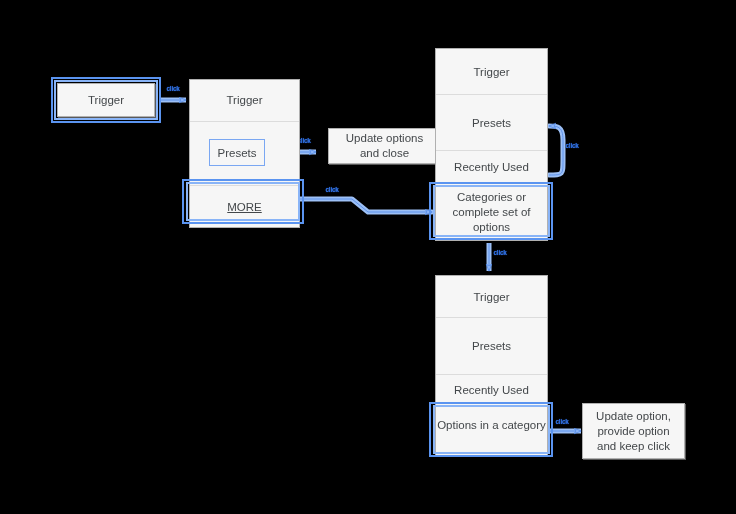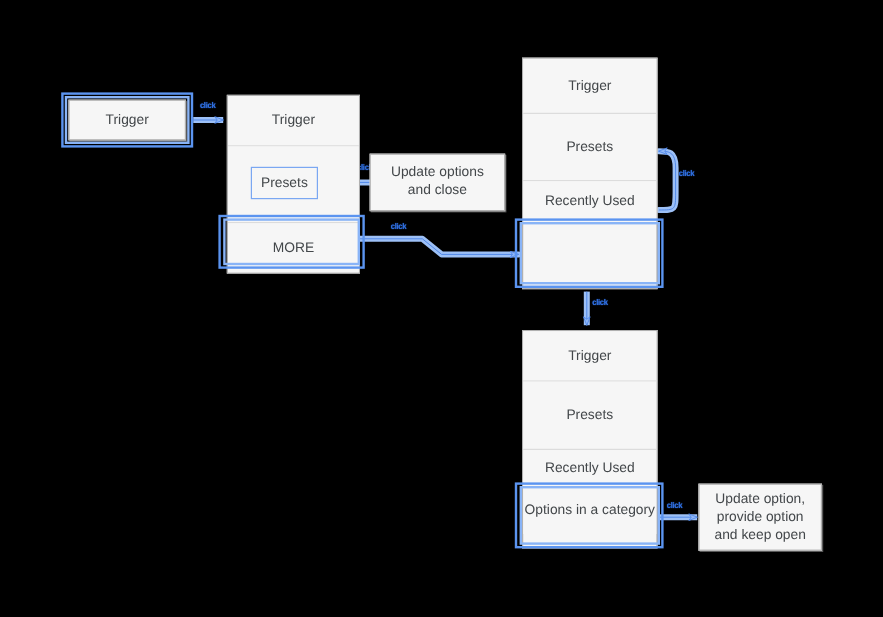--- a/index.html
+++ b/index.html
@@ -172,50 +172,51 @@
 
   <div class="sel-ring" style="left:51px; top:77px; width:110px; height:46px;"></div>
   <div class="sel-ring inner" style="left:54px; top:80px; width:104px; height:40px;"></div>
   <div class="card" style="left:57px; top:83px; width:98px; height:34px;">
     <div class="centered-text">Trigger</div>
   </div>
 
   <div class="panel" style="left:189px; top:79px; width:111px; height:149px;">
     <div class="row" style="height:42px;">Trigger</div>
     <div class="row" style="height:65px;"></div>
-    <div class="row" style="height:41px;">MORE</div>
+    <div class="row" style="height:41px;text-decoration:underline;">MORE</div>
   </div>
 
   <div class="chip" style="left:209px; top:139px; width:56px; height:27px;">
     <span>Presets</span>
   </div>
 
   <div class="sel-ring" style="left:182px; top:179px; width:122px; height:45px;"></div>
   <div class="sel-ring inner" style="left:186px; top:182px; width:114px; height:39px;"></div>
 
-  <div class="card" style="left:308px; top:128px; width:113px; height:48px;">
+  <div class="card" style="left:328px; top:128px; width:113px; height:36px;">
     <div class="centered-text">Update options and close</div>
   </div>
 
   <div class="panel" style="left:435px; top:48px; width:113px; height:193px;">
     <div class="row" style="height:46px;">Trigger</div>
     <div class="row" style="height:56px;">Presets</div>
     <div class="row" style="height:33px;">Recently Used</div>
+    <div class="row" style="height:56px; line-height:15px;">Categories or complete set of options</div>
   </div>
 
   <div class="sel-ring" style="left:429px; top:182px; width:124px; height:58px;"></div>
   <div class="sel-ring inner" style="left:433px; top:185px; width:117px; height:52px;"></div>
 
   <div class="panel" style="left:435px; top:275px; width:113px; height:182px;">
     <div class="row" style="height:42px;">Trigger</div>
     <div class="row" style="height:57px;">Presets</div>
     <div class="row" style="height:31px;">Recently Used</div>
     <div class="row" style="height:39px; line-height:15px;">Options in a category</div>
   </div>
 
   <div class="sel-ring" style="left:429px; top:402px; width:124px; height:55px;"></div>
   <div class="sel-ring inner" style="left:433px; top:405px; width:117px; height:49px;"></div>
 
   <div class="card" style="left:582px; top:403px; width:103px; height:56px;">
-    <div class="centered-text">Update option, provide option and keep open</div>
+    <div class="centered-text">Update option, provide option and keep click</div>
   </div>
 
 </div>
 
 </body></html>

